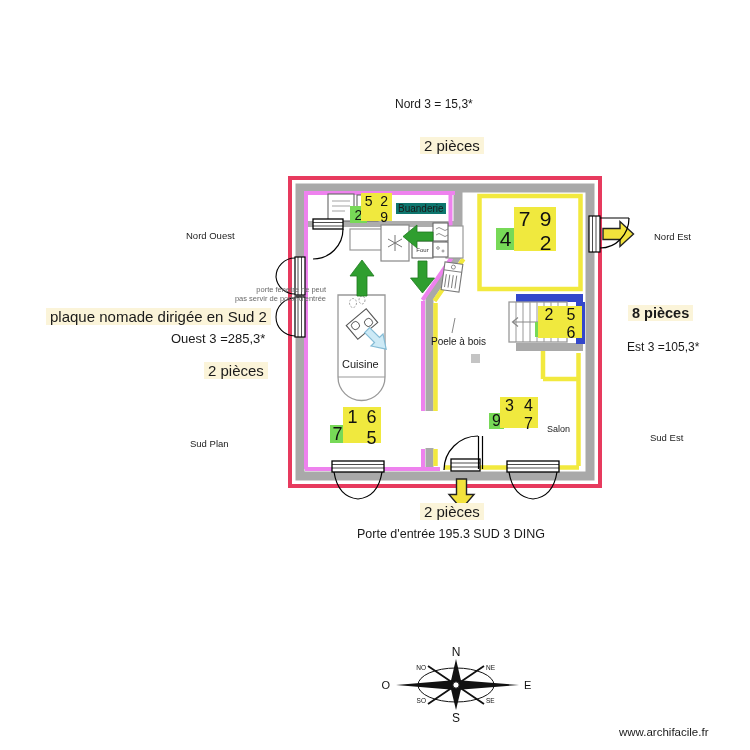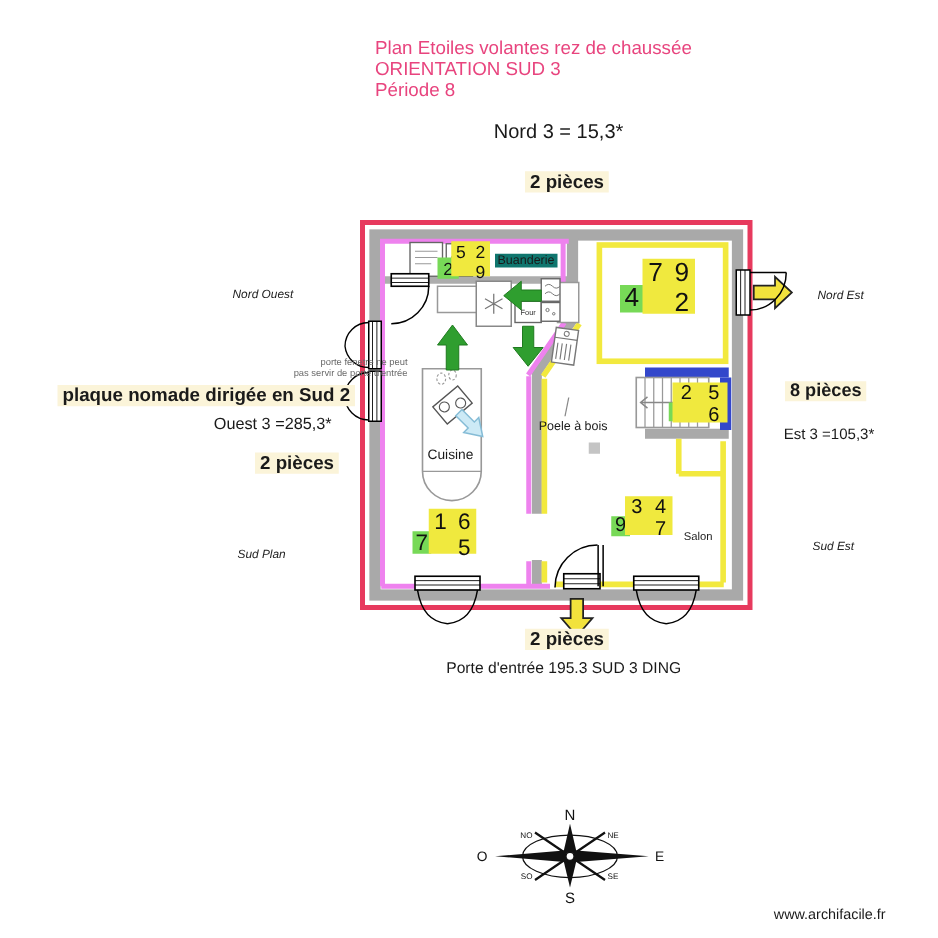--- a/index.html
+++ b/index.html
@@ -1,22 +1,22 @@
 <!DOCTYPE html>
 <html><head>
 <meta charset="utf-8">
 <style>
   html,body{margin:0;padding:0;background:#fff;}
   #canvas{position:relative;width:750px;height:750px;background:#fff;overflow:hidden;
           font-family:"Liberation Sans", sans-serif;color:#1a1a1a;}
   #plan-svg{position:absolute;left:0;top:0;}
   .lbl{position:absolute;white-space:nowrap;}
-  .cream{background:#fbf4d9;padding:0 4px;font-weight:bold;}
+  .cream{background:#fbf4d9;padding:0 4px;}
   .title{color:#e8447e;font-size:15px;line-height:17px;}
-  .small-dir{font-size:9.5px;color:#222;font-style:italic;}
+  .small-dir{font-size:9.5px;color:#222;}
   .note{font-size:7.5px;line-height:8.5px;color:#6a6a6a;text-align:right;margin-left:44px;}
   .stars{position:absolute;z-index:5;color:#111;}
   .sb-y{position:relative;z-index:2;background:#f0e93e;display:grid;
         grid-template-columns:1fr 1fr;grid-template-rows:1fr 1fr;place-items:center;}
   .sb-g{position:absolute;z-index:1;background:#77d957;display:flex;
         align-items:center;justify-content:center;}
 </style>
 </head>
 <body>
 
@@ -162,27 +162,22 @@
     <text x="456" y="722" text-anchor="middle" font-size="12" fill="#111">S</text>
     <text x="524" y="689" text-anchor="start" font-size="11" fill="#111">E</text>
     <text x="390" y="689" text-anchor="end" font-size="11" fill="#111">O</text>
     <text x="426" y="670" text-anchor="end" font-size="6.5" fill="#111">NO</text>
     <text x="486" y="670" text-anchor="start" font-size="6.5" fill="#111">NE</text>
     <text x="426" y="703" text-anchor="end" font-size="6.5" fill="#111">SO</text>
     <text x="486" y="703" text-anchor="start" font-size="6.5" fill="#111">SE</text>
   </g>
 </svg>
 
-<div class="lbl title" style="left:300px;top:30px">
-  <div>Plan Etoiles volantes rez de chaussée</div>
-  <div>ORIENTATION SUD 3</div>
-  <div>Période 8</div>
-</div>
-
-<div class="lbl" style="left:395px;top:97px;font-size:16px">Nord 3 = 15,3*</div>
+
+<div class="lbl" style="left:395px;top:97px;font-size:12px">Nord 3 = 15,3*</div>
 <div class="lbl cream" style="left:420px;top:137px;font-size:15px">2 pièces</div>
 
 <div class="lbl small-dir" style="left:186px;top:230px">Nord Ouest</div>
 <div class="lbl small-dir" style="left:654px;top:231px">Nord Est</div>
 <div class="lbl small-dir" style="left:190px;top:438px">Sud Plan</div>
 <div class="lbl small-dir" style="left:650px;top:432px">Sud Est</div>
 
 <div class="lbl note" style="left:188px;top:286px;width:94px">
   <div>porte fenetre ne peut</div>
   <div>pas servir de porte d'entrée</div>

